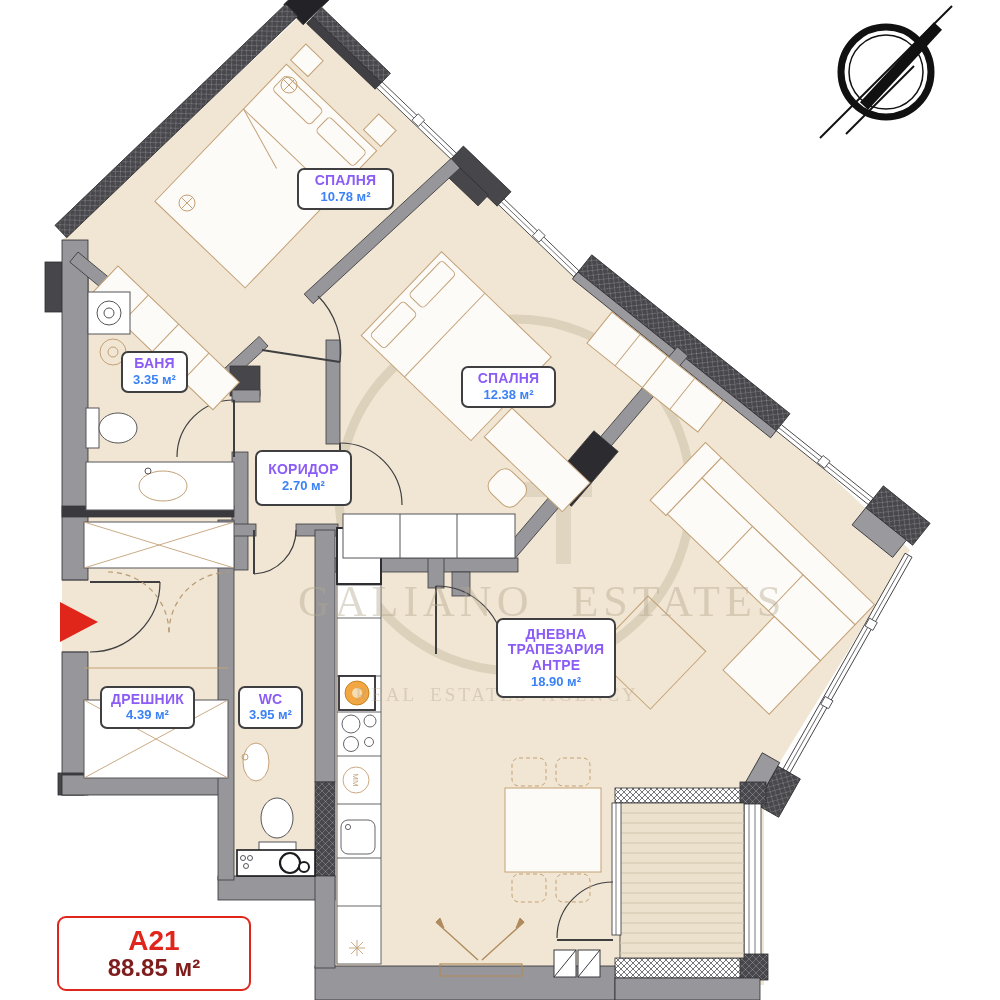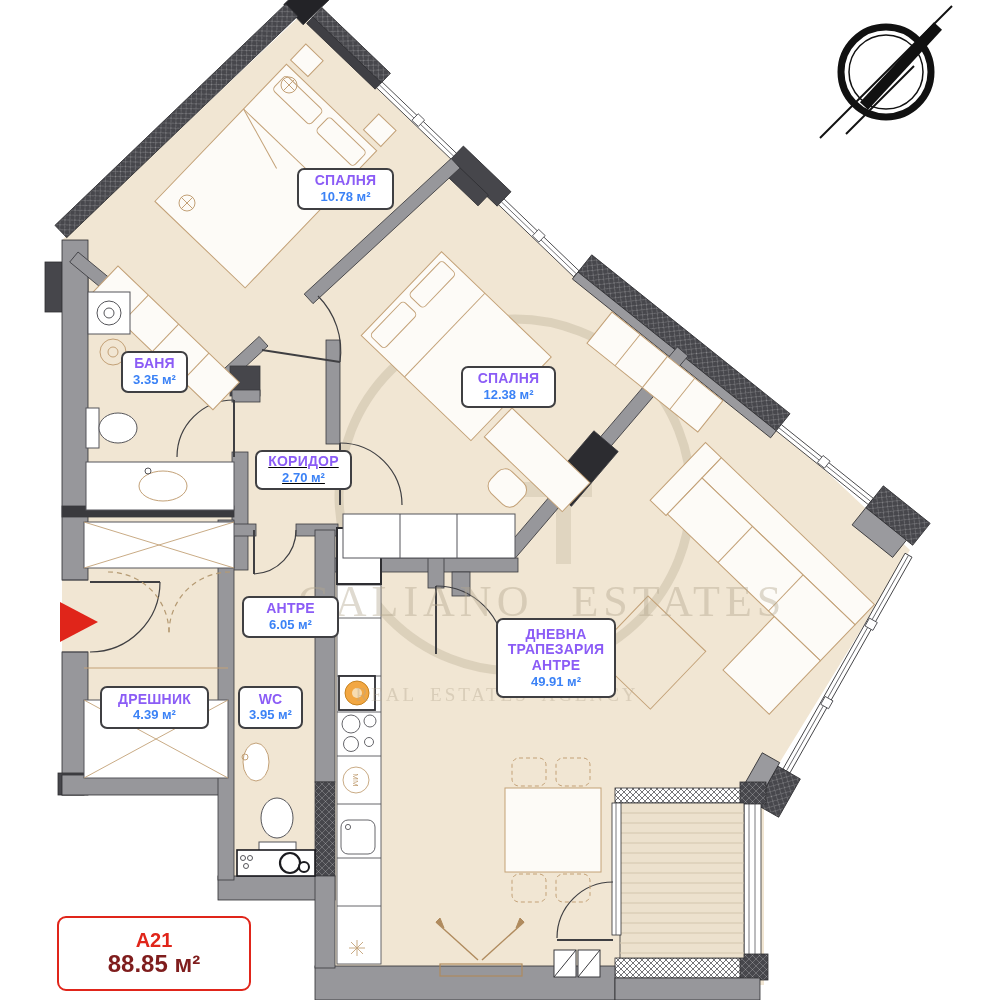--- a/index.html
+++ b/index.html
@@ -12,21 +12,21 @@
   .rname{font-weight:bold;font-size:14px;line-height:1.12;color:#8b5cf6;letter-spacing:.2px;}
   .rarea{font-weight:bold;font-size:13px;line-height:1.15;color:#3b82f6;margin-top:1px;}
   .wm{position:absolute;z-index:5;pointer-events:none;color:rgba(178,166,143,.42);
       font-family:"Liberation Serif","DejaVu Serif",serif;white-space:nowrap;text-align:center;}
   #wm-line1{left:298px;top:576px;width:410px;font-size:44px;letter-spacing:5px;word-spacing:22px;}
   #wm-line2{left:352px;top:684px;width:290px;font-size:19px;letter-spacing:3px;word-spacing:6px;
             color:rgba(178,166,143,.38);}
   #unit-badge{position:absolute;left:57px;top:916px;width:190px;height:71px;background:#fff;
       border:2px solid #e0251a;border-radius:9px;display:flex;flex-direction:column;
       align-items:center;justify-content:center;z-index:12;}
-  #unit-code{color:#e0251a;font-weight:bold;font-size:20px;line-height:1.05;}
+  #unit-code{color:#e0251a;font-weight:bold;font-size:28px;line-height:1.05;}
   #unit-area{color:#7f1d1d;font-weight:bold;font-size:24px;line-height:1.1;}
 </style>
 </head>
 <body>
 
 <div id="stage">
 
 <svg id="plan-svg" width="1000" height="1000" viewBox="0 0 1000 1000">
   <defs>
     <pattern id="xhd" width="7" height="7" patternUnits="userSpaceOnUse">
@@ -323,39 +323,35 @@
   <span class="rarea">10.78 м²</span>
 </div>
 <div class="room-label" style="left:461px;top:366px;width:95px;height:42px;">
   <span class="rname">СПАЛНЯ</span>
   <span class="rarea">12.38 м²</span>
 </div>
 <div class="room-label" style="left:121px;top:351px;width:67px;height:42px;">
   <span class="rname">БАНЯ</span>
   <span class="rarea">3.35 м²</span>
 </div>
-<div class="room-label" style="left:255px;top:450px;width:97px;height:40px;text-decoration:underline;">
+<div class="room-label" style="left:255px;top:450px;width:97px;height:56px;">
   <span class="rname">КОРИДОР</span>
   <span class="rarea">2.70 м²</span>
 </div>
-<div class="room-label" style="left:242px;top:596px;width:97px;height:42px;">
-  <span class="rname">АНТРЕ</span>
-  <span class="rarea">6.05 м²</span>
-</div>
-<div class="room-label" style="left:100px;top:686px;width:109px;height:43px;">
+<div class="room-label" style="left:100px;top:686px;width:95px;height:43px;">
   <span class="rname">ДРЕШНИК</span>
   <span class="rarea">4.39 м²</span>
 </div>
 <div class="room-label" style="left:238px;top:686px;width:65px;height:43px;">
   <span class="rname">WC</span>
   <span class="rarea">3.95 м²</span>
 </div>
 <div class="room-label" style="left:496px;top:618px;width:120px;height:80px;">
   <span class="rname">ДНЕВНА ТРАПЕЗАРИЯ АНТРЕ</span>
-  <span class="rarea">49.91 м²</span>
+  <span class="rarea">18.90 м²</span>
 </div>
 
 <div id="unit-badge">
   <span id="unit-code">A21</span>
   <span id="unit-area">88.85 м²</span>
 </div>
 
 </div>
 
 </body></html>

